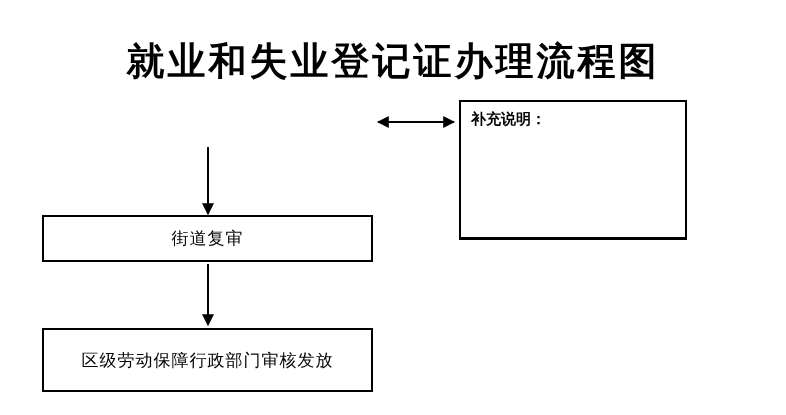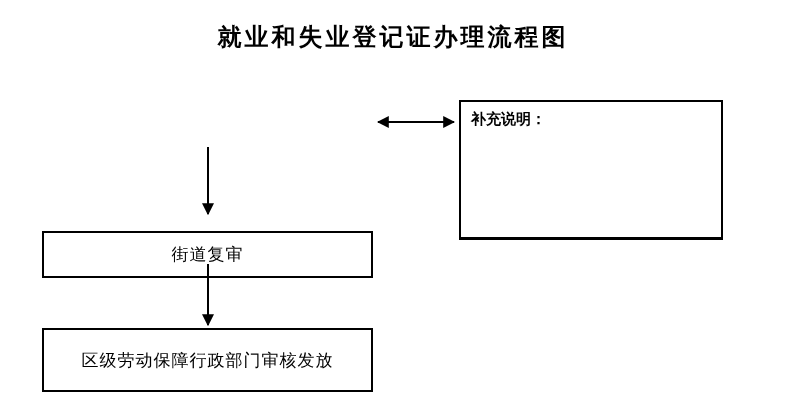--- a/index.html
+++ b/index.html
@@ -7,25 +7,25 @@
     position: relative;
     width: 786px;
     height: 415px;
     background: #ffffff;
     color: #000000;
     font-family: "Liberation Sans", "DejaVu Sans", sans-serif;
     overflow: hidden;
   }
   .title {
     position: absolute;
-    top: 21px;
+    top: 36px;
     left: 0;
     width: 100%;
     text-align: center;
-    font-size: 24px;
+    font-size: 38px;
     font-weight: bold;
     letter-spacing: 3px;
     white-space: nowrap;
   }
   .box {
     position: absolute;
     box-sizing: border-box;
     border: 2px solid #000000;
     background: #ffffff;
   }
@@ -33,26 +33,26 @@
     left: 42px;
     width: 331px;
     display: flex;
     align-items: center;
     justify-content: center;
     font-size: 17px;
     letter-spacing: 1px;
     text-align: center;
   }
   .step1 { top: 99px;  height: 48px; }
-  .step2 { top: 231px; height: 47px; }
+  .step2 { top: 215px; height: 47px; }
   .step3 { top: 328px; height: 64px; }
   .note {
     left: 459px;
     top: 100px;
-    width: 264px;
+    width: 228px;
     height: 140px;
     padding: 3px 16px 3px 10px;
     font-size: 15px;
     line-height: 27px;
     border-bottom-width: 3px;
   }
   .note-heading { font-weight: bold; }
   .note-body { white-space: pre-line; }
   .overlay {
     position: absolute;

